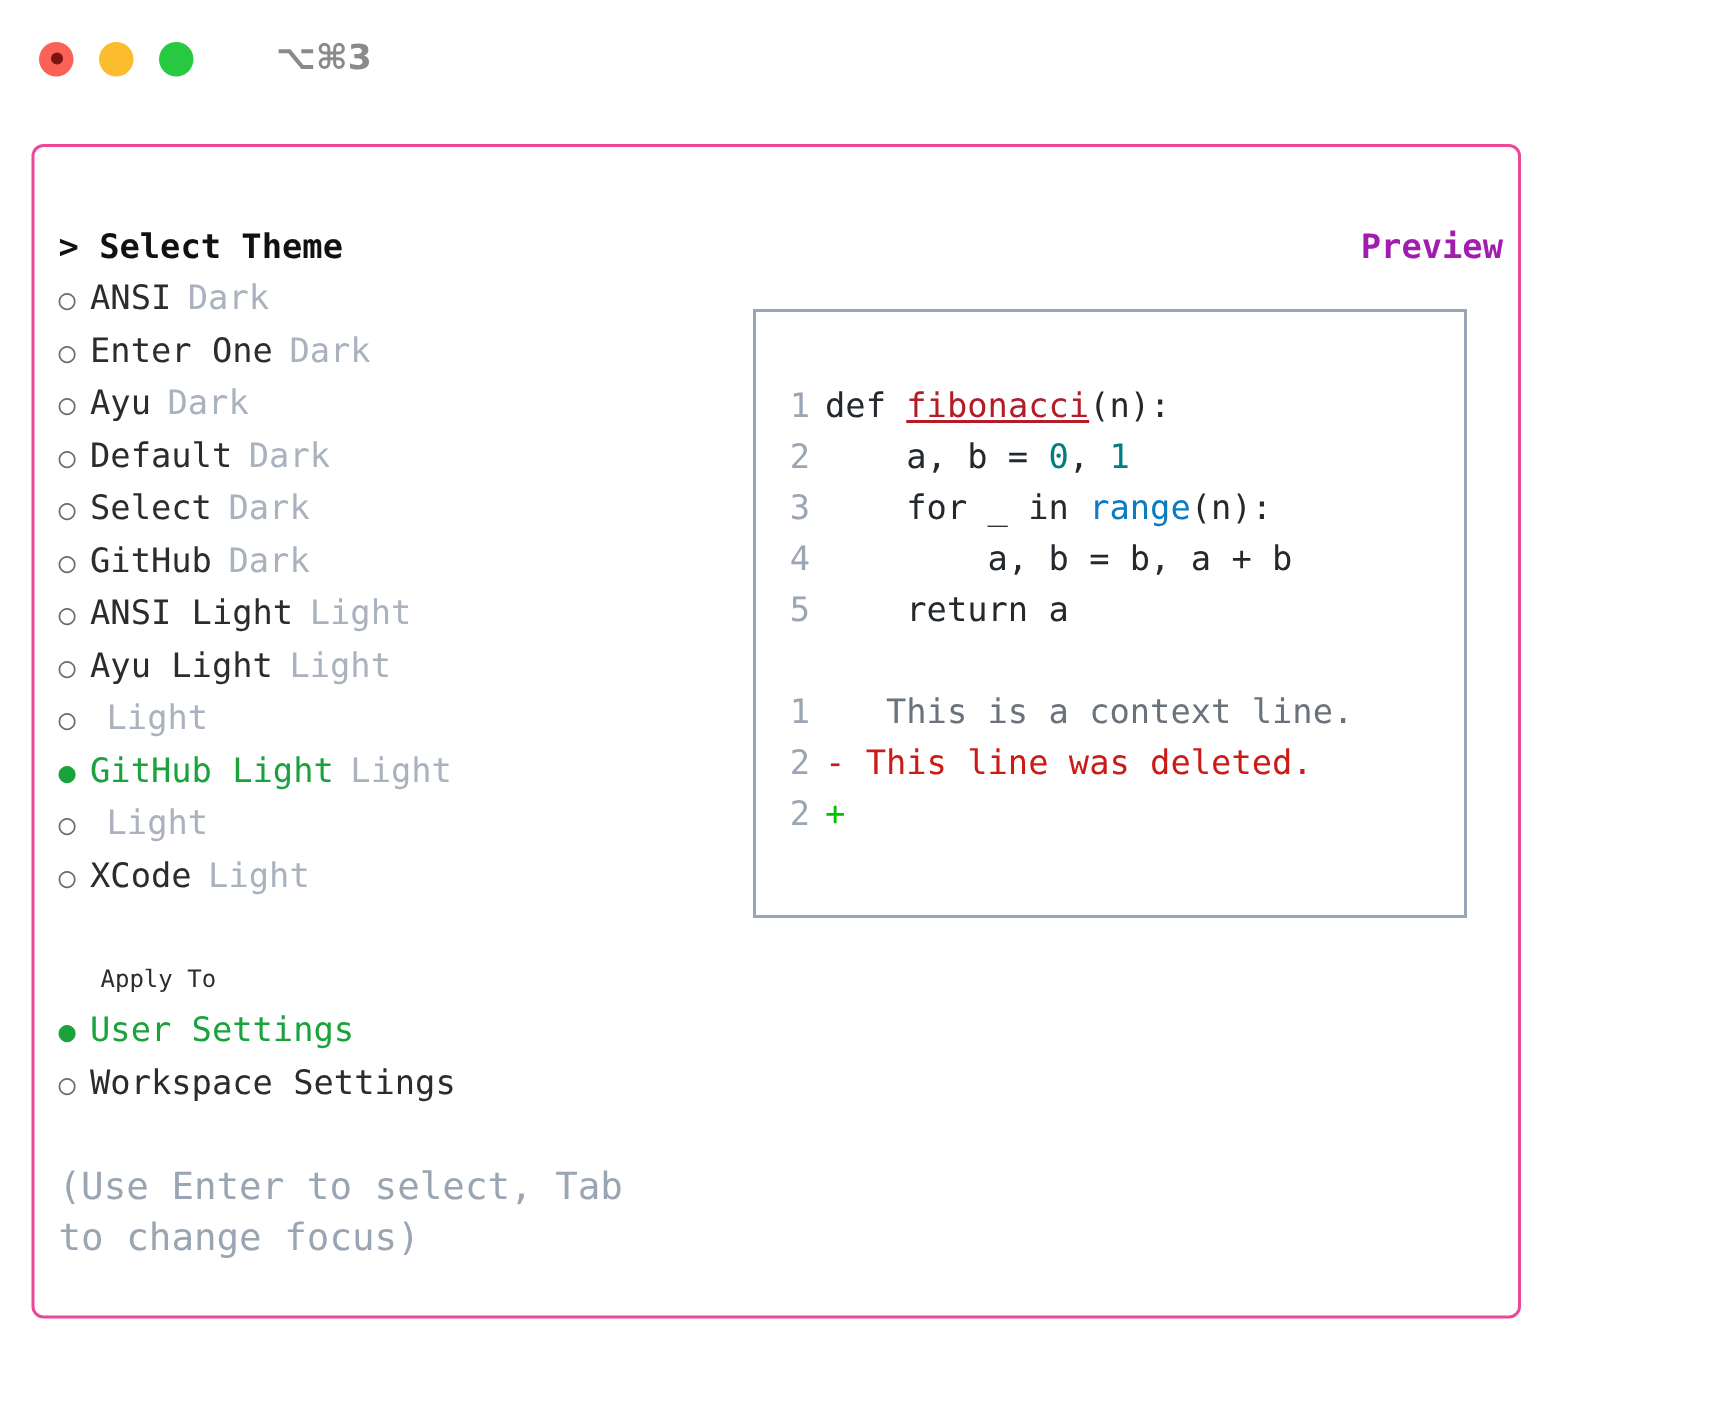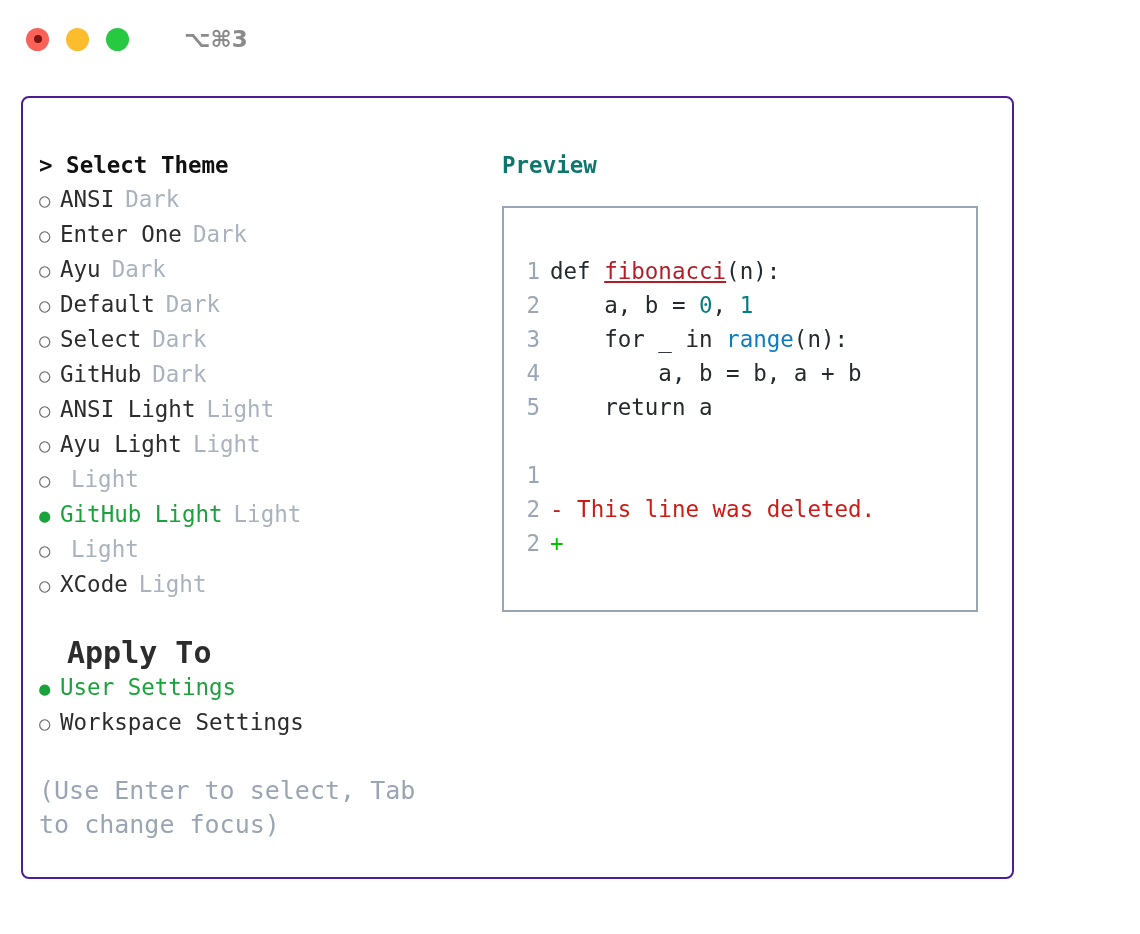--- a/index.html
+++ b/index.html
@@ -70,21 +70,21 @@
     font-family: "DejaVu Sans", "Liberation Sans", sans-serif;
   }
 
   
   .panel {
     position: absolute;
     left: 21px;
     top: 96px;
     width: 993px;
     height: 783px;
-    border: 2px solid #4c1d95;
+    border: 2px solid #ec4899;
     border-radius: 8px;
     box-sizing: border-box;
     background: #ffffff;
   }
 
   .columns {
     position: absolute;
     left: 0; top: 0;
     width: 100%;
     height: 100%;
@@ -128,26 +128,25 @@
     font-size: 19px;
   }
   .opt .label { color: #2c2c2c; }
   .opt.selected .label { color: #1aa23c; }
   .opt .tag {
     color: #a9b2be;
     margin-left: 11px;
   }
 
   .apply-header {
-    font-size: 30px;
+    font-size: 16px;
     color: #2c2c2c;
     line-height: 34px;
     padding-left: 28px;
     white-space: pre;
-    font-weight: bold;
   }
 
   .spacer-block { height: 34px; }
 
   .hint {
     margin-top: 34px;
     font-size: 25px;
     line-height: 34px;
     color: #9aa5b4;
     width: 400px;
@@ -156,22 +155,23 @@
   
   .right-col {
     position: absolute;
     left: 479px;
     top: 50px;
     width: 500px;
   }
   .preview-title {
     font-size: 22.5px;
     font-weight: 700;
-    color: #0f766e;
-    line-height: 34px;
+    color: #a21caf;
+    line-height: 34px;
+    text-align: right;
   }
 
   .code-box {
     margin-top: 24px;
     width: 476px;
     height: 406px;
     border: 2px solid #9aa6b5;
     box-sizing: border-box;
     background: #ffffff;
     padding: 46px 0 0 0;
@@ -255,21 +255,21 @@
         <div class="code-box">
           <div id="code-lines">
               <div class="code-line"><span class="lineno">1</span><span class="codetext"><span class="tok-plain">def </span><span class="tok-fn">fibonacci</span><span class="tok-plain">(n):</span></span></div>
               <div class="code-line"><span class="lineno">2</span><span class="codetext"><span class="tok-plain">    a, b = </span><span class="tok-num">0</span><span class="tok-plain">, </span><span class="tok-num">1</span></span></div>
               <div class="code-line"><span class="lineno">3</span><span class="codetext"><span class="tok-plain">    for _ in </span><span class="tok-builtin">range</span><span class="tok-plain">(n):</span></span></div>
               <div class="code-line"><span class="lineno">4</span><span class="codetext"><span class="tok-plain">        a, b = b, a + b</span></span></div>
               <div class="code-line"><span class="lineno">5</span><span class="codetext"><span class="tok-plain">    return a</span></span></div>
             </div>
           <div class="diff-gap"></div>
           <div id="diff-lines">
-              <div class="code-line"><span class="lineno">1</span><span class="diff-ctx"> </span></div>
+              <div class="code-line"><span class="lineno">1</span><span class="diff-ctx"> </span><span class="diff-ctx">  This is a context line.</span></div>
               <div class="code-line"><span class="lineno">2</span><span class="diff-del">-</span><span class="diff-del"> This line was deleted.</span></div>
               <div class="code-line"><span class="lineno">2</span><span class="diff-add">+</span></div>
             </div>
         </div>
       </div>
 
     </div>
   </div>
 </div>
 

